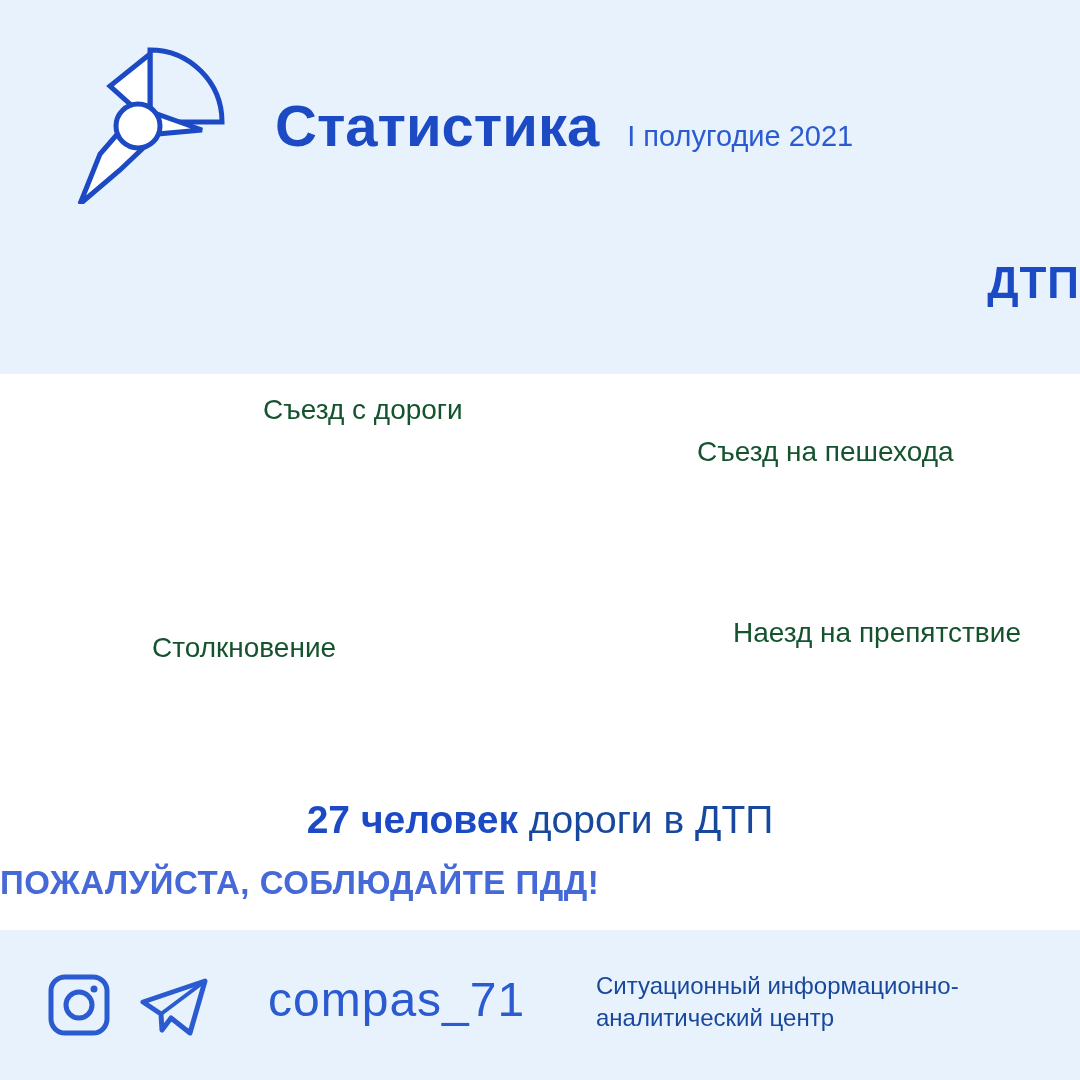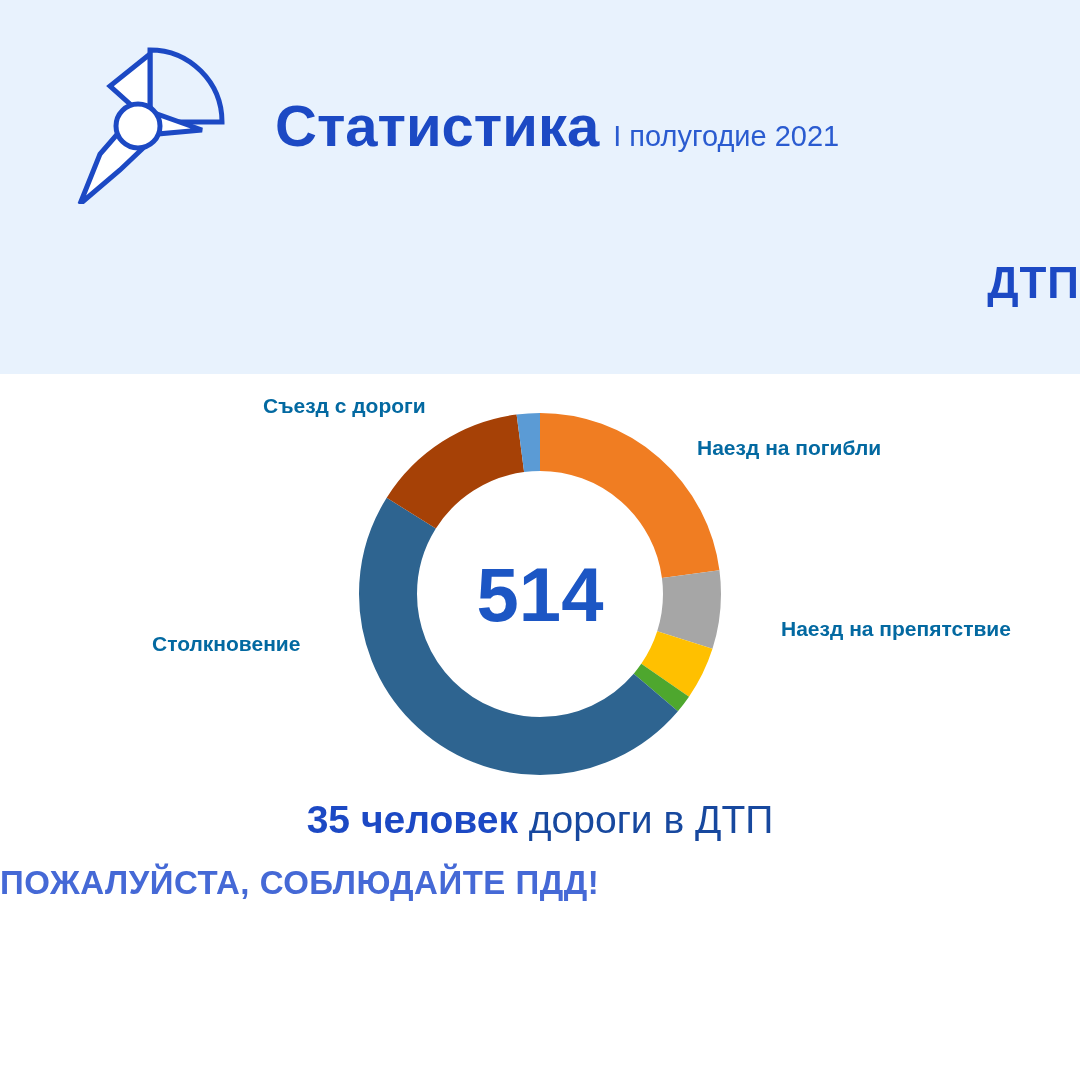--- a/index.html
+++ b/index.html
@@ -30,21 +30,21 @@
     position: absolute;
     left: 62px; top: 34px;
     width: 170px; height: 170px;
   }
   .title-row {
     position: absolute;
     left: 275px;
     top: 92px;
     display: flex;
     align-items: baseline;
-    gap: 14px;
+    gap: 28px;
   }
   .title-main {
     font-size: 58px;
     font-weight: bold;
     color: #1c49c4;
     letter-spacing: 0px;
   }
   .title-sub {
     font-size: 29px;
     font-weight: normal;
@@ -83,28 +83,28 @@
     display: flex;
     align-items: center;
     justify-content: center;
     font-size: 76px;
     font-weight: bold;
     color: #1c56c4;
   }
 
   .lbl {
     position: absolute;
-    font-size: 21px;
-    font-weight: bold;
-    color: #0369a1;
+    font-size: 28px;
+    font-weight: normal;
+    color: #14532d;
     white-space: nowrap;
   }
   .lbl-sezd   { left: 263px; top: 20px; }
   .lbl-naezd-p{ left: 697px; top: 62px; }
-  .lbl-naezd-o{ left: 733px; top: 243px; margin-left: 48px; }
+  .lbl-naezd-o{ left: 733px; top: 243px; }
   .lbl-stolk  { left: 152px; top: 258px; }
 
   .footline1 {
     position: absolute;
     left: 0; top: 424px;
     width: 1080px;
     text-align: center;
     font-size: 39px;
     color: #17489e;
   }
@@ -179,49 +179,51 @@
     <div class="title-row">
       <span class="title-main">Статистика</span>
       <span class="title-sub">I полугодие 2021</span>
     </div>
 
     <div class="section-title">ДТП</div>
   </div>
 
   <div class="chart-area">
 
-    <div class="donut-wrap">
-      <svg viewBox="0 0 380 380" width="380" height="380">
-
-        <g transform="rotate(-90 190 190)" fill="none" stroke-width="58">
-
-          <circle cx="190" cy="190" r="152" stroke="#f07d22" stroke-dasharray="218.7 736.2" stroke-dashoffset="0"></circle>
-
-          <circle cx="190" cy="190" r="152" stroke="#a6a6a6" stroke-dasharray="66.8 888.1" stroke-dashoffset="-218.7"></circle>
-
-          <circle cx="190" cy="190" r="152" stroke="#ffc000" stroke-dasharray="44.9 910.0" stroke-dashoffset="-285.5"></circle>
-
-          <circle cx="190" cy="190" r="152" stroke="#4ea72e" stroke-dasharray="15.3 939.6" stroke-dashoffset="-330.4"></circle>
-
-          <circle cx="190" cy="190" r="152" stroke="#2e6490" stroke-dasharray="455.5 499.4" stroke-dashoffset="-345.7"></circle>
-
-          <circle cx="190" cy="190" r="152" stroke="#a64106" stroke-dasharray="133.7 821.2" stroke-dashoffset="-801.2"></circle>
-
-          <circle cx="190" cy="190" r="152" stroke="#5b9bd5" stroke-dasharray="20.0 934.9" stroke-dashoffset="-934.9"></circle>
-        </g>
-      </svg>
-      <div class="donut-center">514</div>
-    </div>
 
     <div class="lbl lbl-sezd">Съезд с дороги</div>
-    <div class="lbl lbl-naezd-p">Наезд на погибли</div>
+    <div class="lbl lbl-naezd-p">Съезд на пешехода</div>
     <div class="lbl lbl-naezd-o">Наезд на препятствие</div>
     <div class="lbl lbl-stolk">Столкновение</div>
 
     <div class="footline1">
-      <b>35 человек</b><span> дороги в ДТП</span>
+      <b>27 человек</b><span> дороги в ДТП</span>
     </div>
 
     <div class="footline2">ПОЖАЛУЙСТА, СОБЛЮДАЙТЕ ПДД!</div>
   </div>
 
+  <div class="footer">
+
+    <div class="ig-icon">
+      <svg viewBox="0 0 62 62" width="62" height="62">
+        <rect x="3" y="3" width="56" height="56" rx="14" fill="none" stroke="#2a5bd0" stroke-width="5"></rect>
+        <circle cx="31" cy="31" r="13" fill="none" stroke="#2a5bd0" stroke-width="5"></circle>
+        <circle cx="46" cy="15" r="3.5" fill="#2a5bd0"></circle>
+      </svg>
+    </div>
+
+    <div class="tg-icon">
+      <svg viewBox="0 0 68 58" width="68" height="58">
+        <path d="M3 24 L65 3 L50 55 L31 40 L22 52 L21 36 Z" fill="none" stroke="#2a5bd0" stroke-width="5" stroke-linejoin="round"></path>
+        <path d="M21 36 L65 3" fill="none" stroke="#2a5bd0" stroke-width="4"></path>
+      </svg>
+    </div>
+
+    <div class="handle">compas_71</div>
+
+    <div class="org">
+      <div>Ситуационный информационно-</div>
+      <div>аналитический центр</div>
+    </div>
+  </div>
 
 </div>
 
 </body></html>

